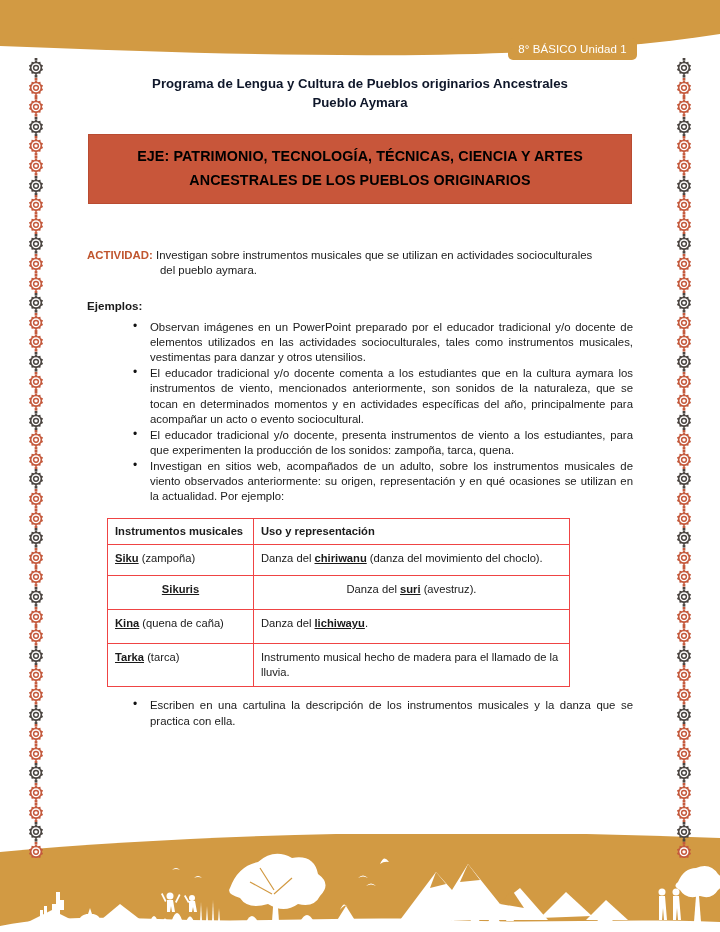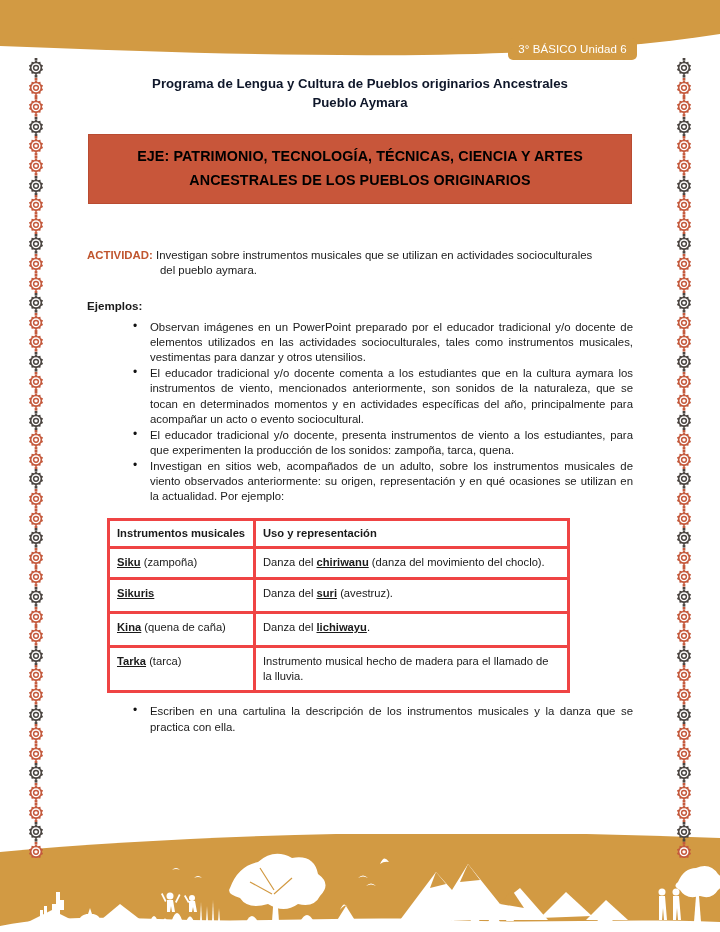--- a/index.html
+++ b/index.html
@@ -127,29 +127,29 @@
   }
 
   
   table.info-table {
     margin:13px 0 0 20px;
     width:463px;
     border-collapse:collapse;
     font-size:11.2px;
   }
   table.info-table td {
-    border:3px solid #ef4444;
+    border:1px solid #ef4444;
     padding:6px 7px 7px;
     vertical-align:top;
     line-height:14.6px;
   }
   table.info-table td.col1 { width:146px; }
   table.info-table tr.head td { font-weight:bold; padding-top:5px; padding-bottom:6px; }
   table.info-table tr.r1 td { height:31px; }
-  table.info-table tr.r2 td { height:34px; }
+  table.info-table tr.r2 td { height:34px;text-align:center; }
   table.info-table tr.r3 td { height:34px; }
   table.info-table tr.r4 td { height:40px; }
   .b { font-weight:bold;text-decoration:underline; }
 
   ul.bullets.tail { margin-top:11px; }
 
   
   .bottom-band {
     position:absolute; left:0; bottom:0; width:720px; height:98px;
     z-index:2; overflow:hidden;
@@ -158,21 +158,21 @@
 </style>
 </head>
 <body>
 
 <div class="top-band">
   <svg width="720" height="62" viewBox="0 0 720 62" xmlns="http://www.w3.org/2000/svg">
     <path d="M0,0 H720 V34 C540,62 300,58 0,46 Z" fill="#d29a43"></path>
   </svg>
 </div>
 <div class="badge-stem"></div>
-<div class="unit-badge">3° BÁSICO Unidad 6</div>
+<div class="unit-badge">8° BÁSICO Unidad 1</div>
 
 <div class="side-border left" id="border-left">
     <svg class="motif" viewBox="0 0 22 20">
       <polygon points="11.00,2.40 12.85,4.29 15.47,3.85 15.85,6.47 18.23,7.65 17.00,10.00 18.23,12.35 15.85,13.53 15.47,16.15 12.85,15.71 11.00,17.60 9.15,15.71 6.53,16.15 6.15,13.53 3.77,12.35 5.00,10.00 3.77,7.65 6.15,6.47 6.53,3.85 9.15,4.29" fill="#4a4440"></polygon>
       <circle cx="11" cy="10" r="4.6" fill="#ffffff"></circle>
       <circle cx="11" cy="10" r="3.2" fill="#4a4440"></circle>
       <circle cx="11" cy="10" r="1.7" fill="#ffffff"></circle>
       <rect x="9.6" y="0" width="2.8" height="2.6" fill="#4a4440"></rect>
       <rect x="9.6" y="17.4" width="2.8" height="2.6" fill="#4a4440"></rect>
     </svg>

